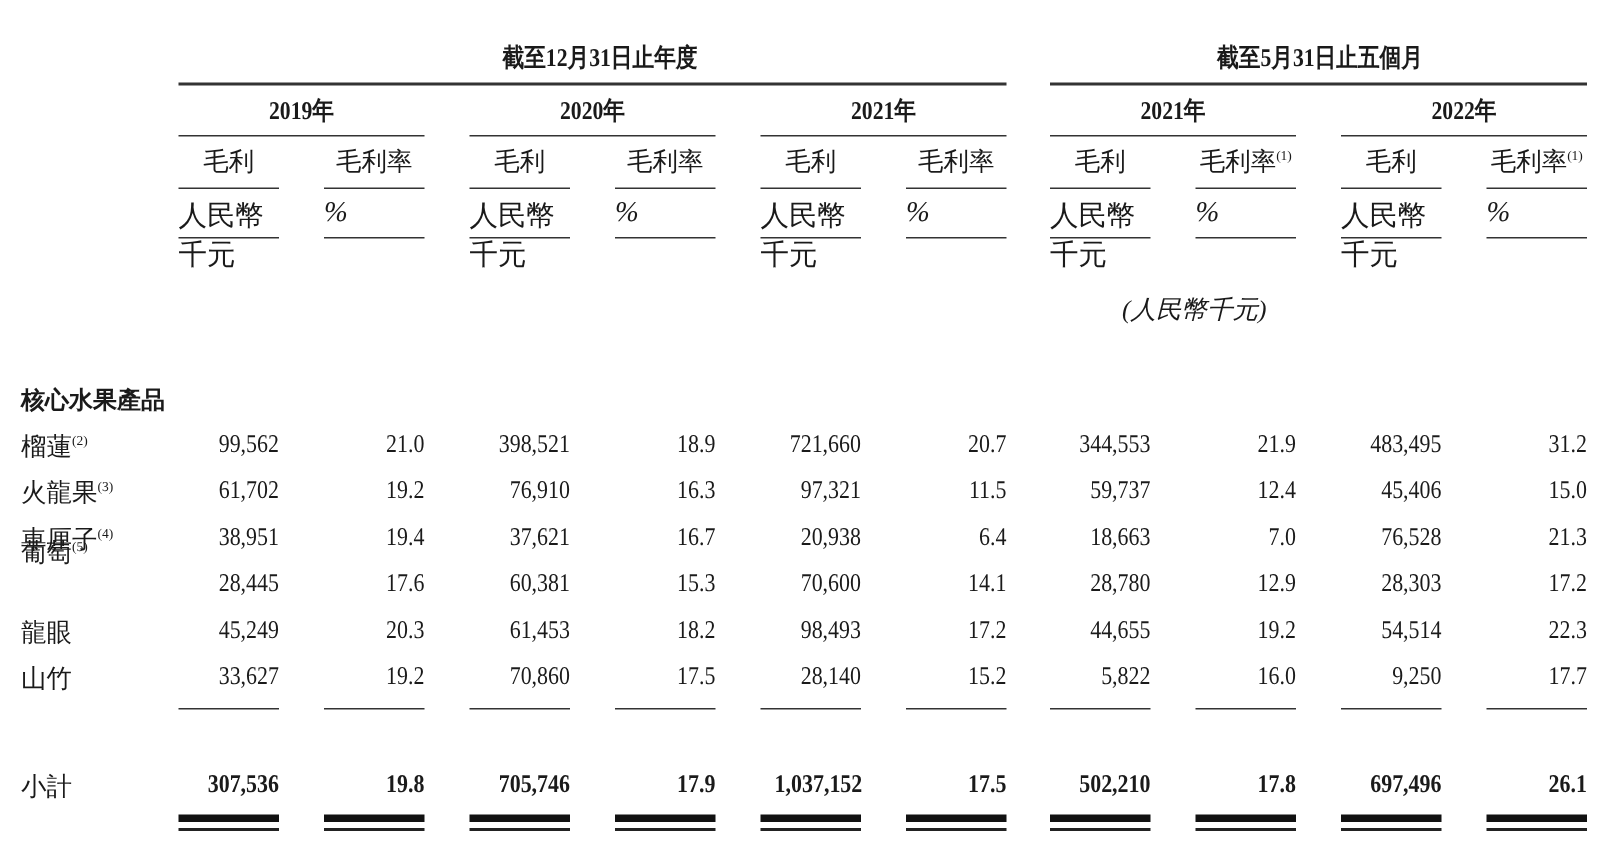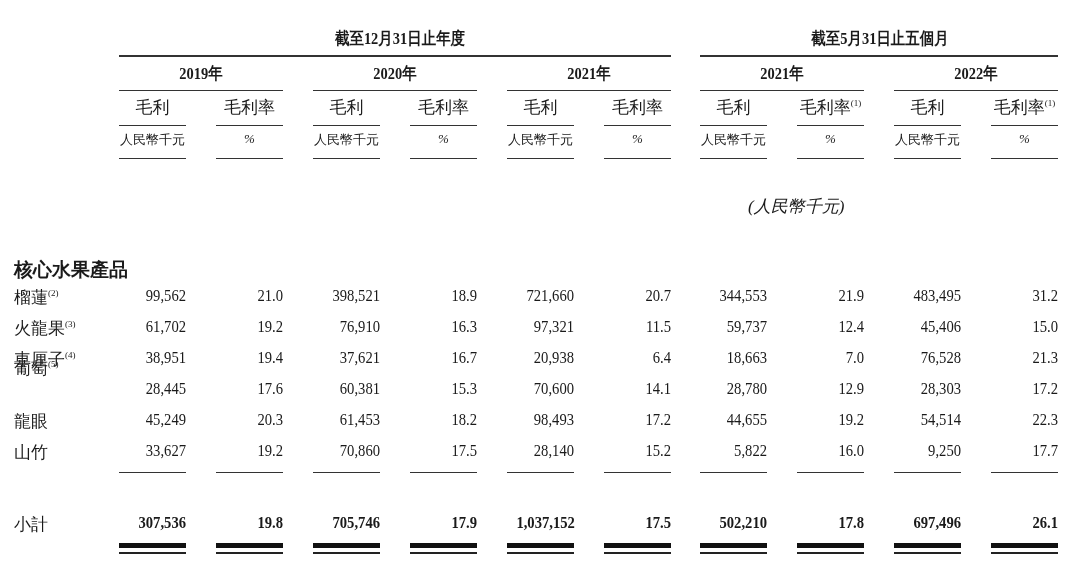--- a/index.html
+++ b/index.html
@@ -3,24 +3,24 @@
 <meta charset="utf-8">
 <style>
   html, body { margin:0; padding:0; background:#ffffff; }
   body { width:1080px; height:571px; position:relative; overflow:hidden;
          font-family:"Liberation Serif","DejaVu Serif",serif; color:#1a1a1a; }
   .hline { position:absolute; height:1px; background:#333; }
   .period-title { position:absolute; top:27px; font-size:17px; font-weight:bold; text-align:center; transform:scaleX(0.85); }
   .year { position:absolute; top:62px; font-size:17px; font-weight:bold; text-align:center; transform:scaleX(0.85); }
   .colhdr { position:absolute; top:96px; font-size:17px; text-align:center; width:67px; }
   .colhdr sup, .rowlabel sup { font-size:9px; vertical-align:super; }
-  .unit { position:absolute; top:131px; font-size:13px; text-align:center; width:67px; }
+  .unit { position:absolute; top:131px; font-size:19px; text-align:left; width:67px; }
   .unit.pct { font-style:italic; }
   .note { position:absolute; top:195px; left:748px; font-size:17px; font-style:italic; }
-  .section { position:absolute; top:257px; left:14px; font-size:19px; font-weight:bold; }
+  .section { position:absolute; top:257px; left:14px; font-size:16px; font-weight:bold; }
   .rowlabel { position:absolute; left:14px; font-size:17px;font-family:Liberation Serif, serif; }
   .cell { position:absolute; width:67px; text-align:right; font-size:17px; transform-origin:right center; transform:scaleX(0.86); }
   .total-label { position:absolute; left:14px; top:513px; font-size:17px; }
   .total { font-weight:bold; }
   .thick { position:absolute; height:5px; background:#111; }
   .thin { position:absolute; height:2px; background:#222; }
 </style>
 </head>
 <body>
 

